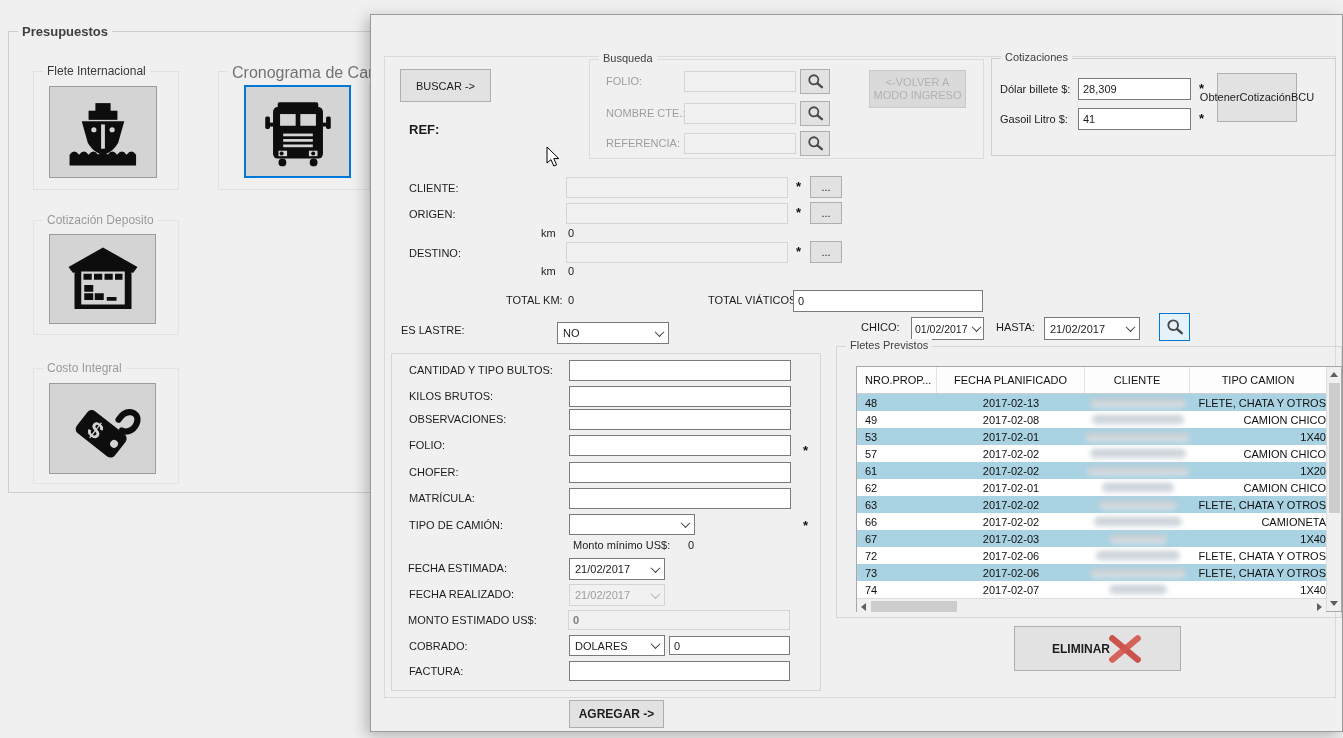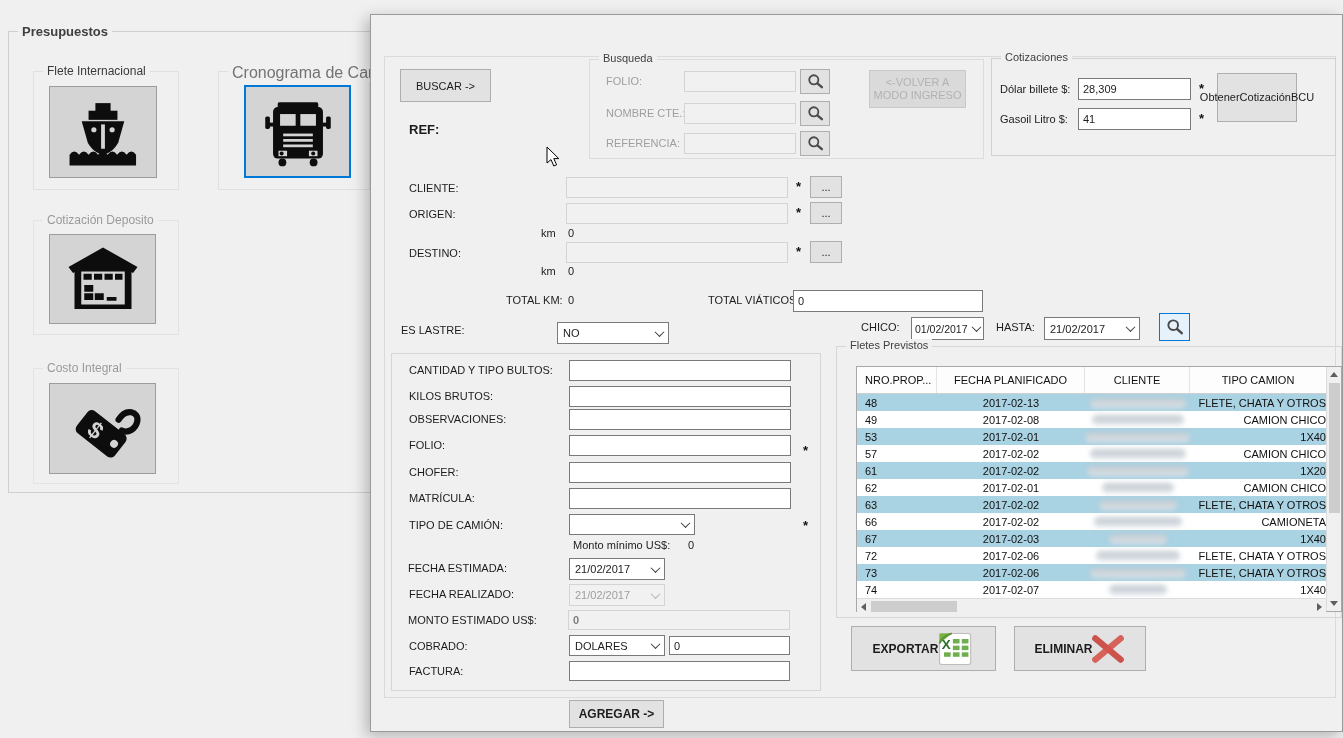--- a/index.html
+++ b/index.html
@@ -397,37 +397,21 @@
           <span class="arr right" style="right:4px;top:4px;"></span>
         </div>
       </div>
       <div class="sb sb-v" style="flex:1;">
         <span class="arr up" style="left:3px;top:5px;"></span>
         <div class="thumb" style="left:2px;top:16px;width:11px;height:130px;"></div>
         <span class="arr down" style="left:3px;bottom:5px;"></span>
       </div>
     </div>
 
-    <div class="btn" style="left:480px;top:611px;width:145px;height:45px;">
-      <span class="bold" style="font-size:12px;">EXPORTAR</span>
-      <svg width="40" height="38" viewBox="0 0 36 34" style="margin-left:-4px;">
-        <rect x="5" y="3" width="28" height="28" rx="2" fill="#ffffff" stroke="#bdbdbd"></rect>
-        <path d="M5 12 L16 3 L5 3 Z" fill="#7cb342"></path>
-        <path d="M16 3 C10 5 6 9 5 12" fill="none" stroke="#5a9234" stroke-width="1.6"></path>
-        <rect x="17" y="8" width="6" height="4" fill="#6fae4e"></rect>
-          <rect x="25" y="8" width="6" height="4" fill="#6fae4e"></rect>
-        <rect x="17" y="14" width="6" height="4" fill="#6fae4e"></rect>
-          <rect x="25" y="14" width="6" height="4" fill="#6fae4e"></rect>
-        <rect x="17" y="20" width="6" height="4" fill="#6fae4e"></rect>
-          <rect x="25" y="20" width="6" height="4" fill="#6fae4e"></rect>
-        <rect x="9" y="20" width="6" height="4" fill="#6fae4e"></rect>
-        <text x="7" y="17" font-size="12" font-weight="bold" fill="#2e6b2e" font-family="Liberation Sans, sans-serif">X</text>
-      </svg>
-    </div>
-    <div class="btn" style="left:643px;top:611px;width:132px;height:45px;">
+    <div class="btn" style="left:643px;top:611px;width:167px;height:45px;">
       <span class="bold" style="font-size:12px;">ELIMINAR</span>
       <svg width="36" height="28" viewBox="0 0 34 26" style="margin-left:-3px;">
         <line x1="5" y1="3" x2="29" y2="23" stroke="#c9443c" stroke-width="6" stroke-linecap="round" opacity="0.9"></line>
         <line x1="29" y1="3" x2="5" y2="23" stroke="#d4564e" stroke-width="6" stroke-linecap="round" opacity="0.9"></line>
       </svg>
     </div>
 
   </div>
 
   <svg class="abs" style="left:546px;top:146px;" width="15" height="22" viewBox="0 0 15 22">

